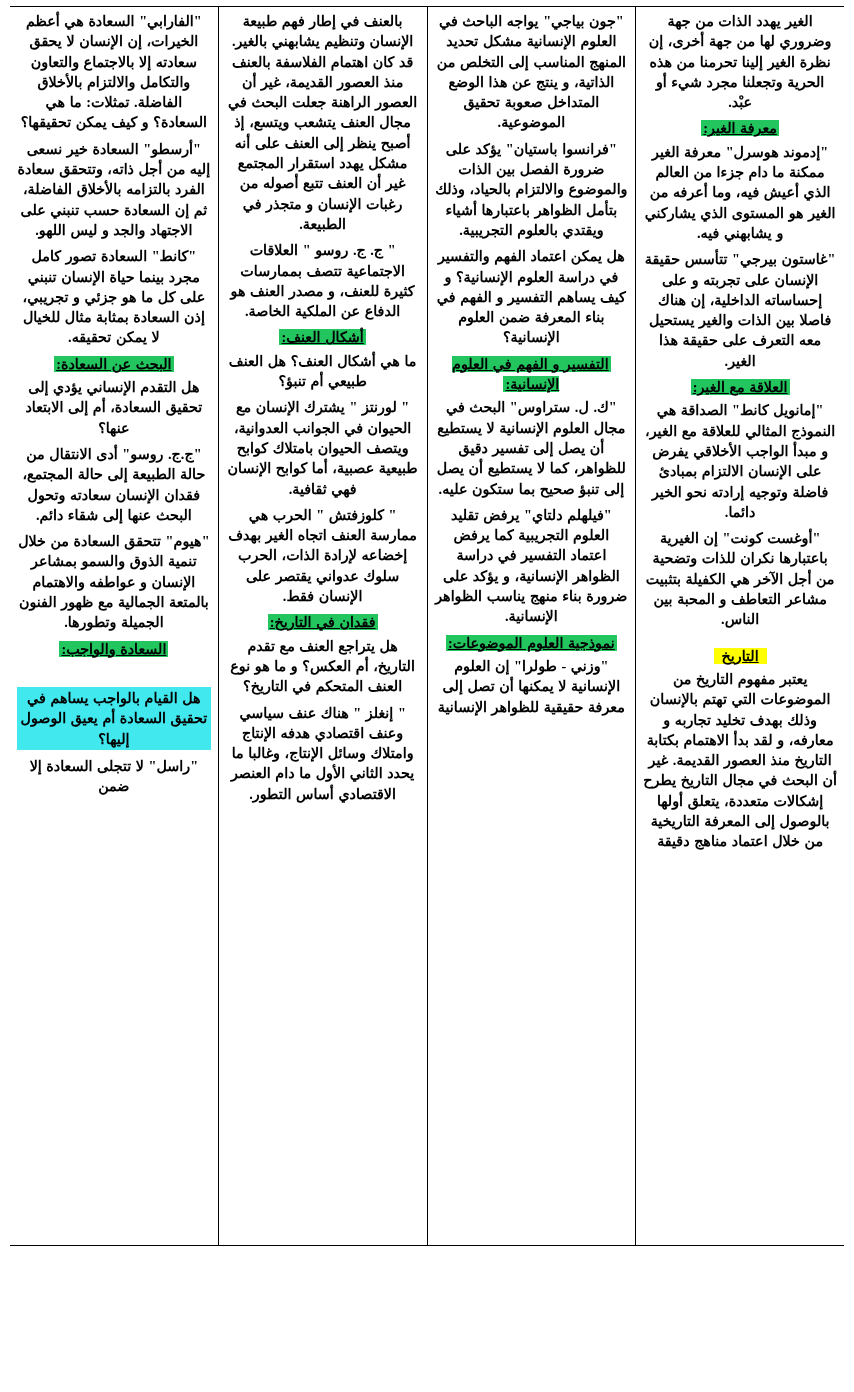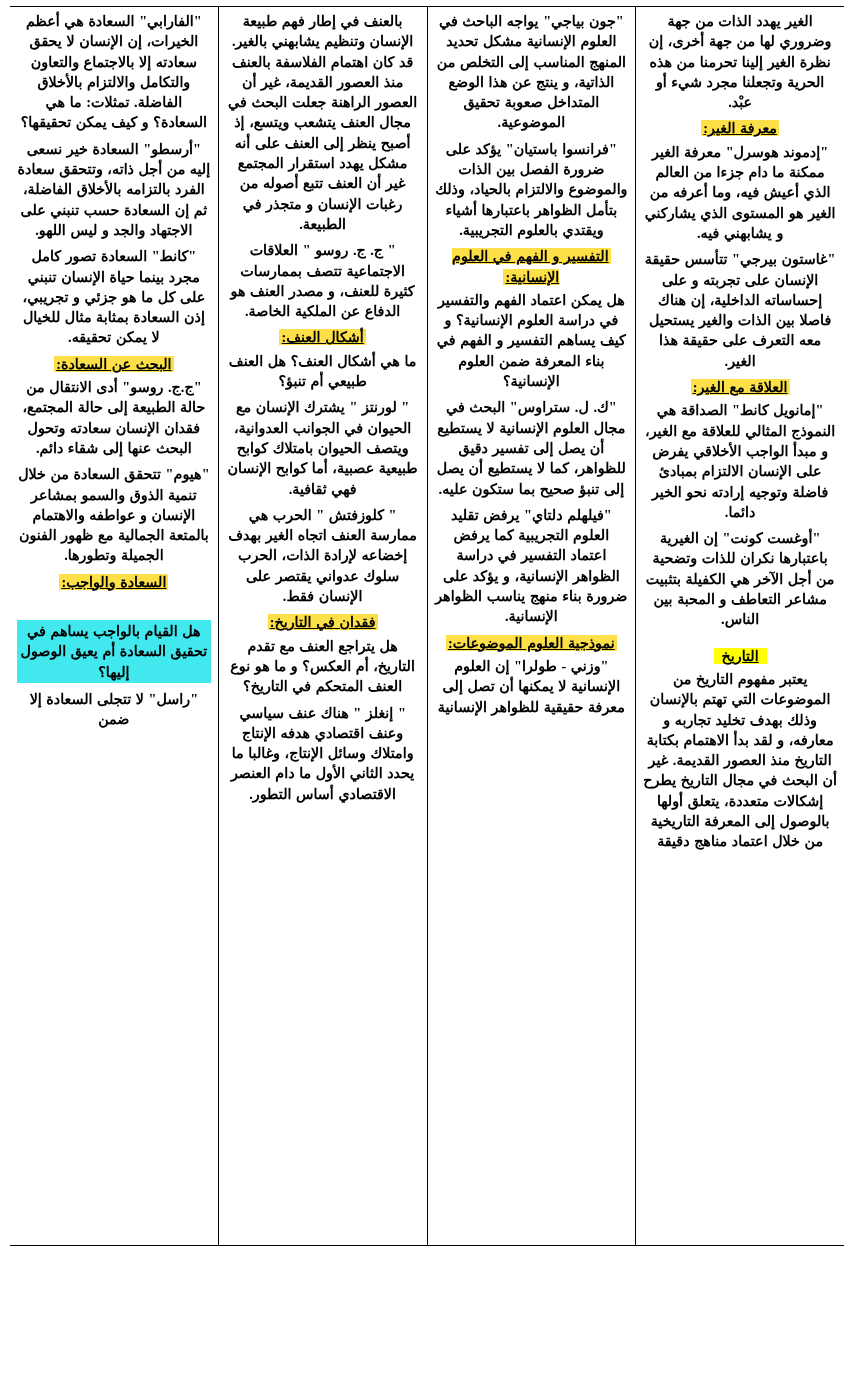--- a/index.html
+++ b/index.html
@@ -35,21 +35,21 @@
   p.par{
     margin:0 0 6px 0;
     font-size:14.3px;
     line-height:1.42;
     text-align:center;
     font-weight:bold;
     letter-spacing:0;
     word-spacing:1px;
   }
   p.par.tight{margin-bottom:3px;}
-  .hl-cy{background:#fde047;padding:0 2px;}
+  .hl-cy{background:#22c55e;padding:0 2px;}
   .hl-yw{background:#ffff00;padding:0 8px;}
   .u{text-decoration:underline;}
   .blk-cy{
     background:#41e9ef;
     display:block;
     padding:1px 2px;
     margin-top:28px;
   }
   .spacer{height:10px;}
 </style>
@@ -68,22 +68,22 @@
       <p class="par">"إمانويل كانط" الصداقة هي النموذج المثالي للعلاقة مع الغير، و مبدأ الواجب الأخلاقي يفرض على الإنسان الالتزام بمبادئ فاضلة وتوجيه إرادته نحو الخير دائما.</p>
       <p class="par">"أوغست كونت" إن الغيرية باعتبارها نكران للذات وتضحية من أجل الآخر هي الكفيلة بتثبيت مشاعر التعاطف و المحبة بين الناس.</p>
       <div class="spacer"></div>
       <p class="par tight"><span class="hl-yw u">التاريخ</span></p>
       <p class="par">يعتبر مفهوم التاريخ من الموضوعات التي تهتم بالإنسان وذلك بهدف تخليد تجاربه و معارفه، و لقد بدأ الاهتمام بكتابة التاريخ منذ العصور القديمة. غير أن البحث في مجال التاريخ يطرح إشكالات متعددة، يتعلق أولها بالوصول إلى المعرفة التاريخية من خلال اعتماد مناهج دقيقة</p>
     </div>
 
     <div class="col">
       <p class="par">"جون بياجي" يواجه الباحث في العلوم الإنسانية مشكل تحديد المنهج المناسب إلى التخلص من الذاتية، و ينتج عن هذا الوضع المتداخل صعوبة تحقيق الموضوعية.</p>
       <p class="par">"فرانسوا باستيان" يؤكد على ضرورة الفصل بين الذات والموضوع والالتزام بالحياد، وذلك بتأمل الظواهر باعتبارها أشياء ويقتدي بالعلوم التجريبية.</p>
+      <p class="par">هل يمكن اعتماد الفهم والتفسير في دراسة العلوم الإنسانية؟ و كيف يساهم التفسير و الفهم في بناء المعرفة ضمن العلوم الإنسانية؟</p>
       <p class="par tight"><span class="hl-cy u">التفسير و الفهم في العلوم الإنسانية:</span></p>
-      <p class="par">هل يمكن اعتماد الفهم والتفسير في دراسة العلوم الإنسانية؟ و كيف يساهم التفسير و الفهم في بناء المعرفة ضمن العلوم الإنسانية؟</p>
       <p class="par">"ك. ل. ستراوس" البحث في مجال العلوم الإنسانية لا يستطيع أن يصل إلى تفسير دقيق للظواهر، كما لا يستطيع أن يصل إلى تنبؤ صحيح بما ستكون عليه.</p>
       <p class="par">"فيلهلم دلتاي" يرفض تقليد العلوم التجريبية كما يرفض اعتماد التفسير في دراسة الظواهر الإنسانية، و يؤكد على ضرورة بناء منهج يناسب الظواهر الإنسانية.</p>
       <p class="par tight"><span class="hl-cy u">نموذجية العلوم الموضوعات:</span></p>
       <p class="par">"وزني - طولرا" إن العلوم الإنسانية لا يمكنها أن تصل إلى معرفة حقيقية للظواهر الإنسانية</p>
     </div>
 
     <div class="col">
       <p class="par">بالعنف في إطار فهم طبيعة الإنسان وتنظيم يشابهني بالغير. قد كان اهتمام الفلاسفة بالعنف منذ العصور القديمة، غير أن العصور الراهنة جعلت البحث في مجال العنف يتشعب ويتسع، إذ أصبح ينظر إلى العنف على أنه مشكل يهدد استقرار المجتمع غير أن العنف تتبع أصوله من رغبات الإنسان و متجذر في الطبيعة.</p>
       <p class="par">" ج. ج. روسو " العلاقات الاجتماعية تتصف بممارسات كثيرة للعنف، و مصدر العنف هو الدفاع عن الملكية الخاصة.</p>
       <p class="par tight"><span class="hl-cy u">أشكال العنف:</span></p>
@@ -93,20 +93,21 @@
       <p class="par tight"><span class="hl-cy u">فقدان في التاريخ:</span></p>
       <p class="par">هل يتراجع العنف مع تقدم التاريخ، أم العكس؟ و ما هو نوع العنف المتحكم في التاريخ؟</p>
       <p class="par">" إنغلز " هناك عنف سياسي وعنف اقتصادي هدفه الإنتاج وامتلاك وسائل الإنتاج، وغالبا ما يحدد الثاني الأول ما دام العنصر الاقتصادي أساس التطور.</p>
     </div>
 
     <div class="col">
       <p class="par">"الفارابي" السعادة هي أعظم الخيرات، إن الإنسان لا يحقق سعادته إلا بالاجتماع والتعاون والتكامل والالتزام بالأخلاق الفاضلة. تمثلات: ما هي السعادة؟ و كيف يمكن تحقيقها؟</p>
       <p class="par">"أرسطو" السعادة خير نسعى إليه من أجل ذاته، وتتحقق سعادة الفرد بالتزامه بالأخلاق الفاضلة، ثم إن السعادة حسب تنبني على الاجتهاد والجد و ليس اللهو.</p>
       <p class="par">"كانط" السعادة تصور كامل مجرد بينما حياة الإنسان تنبني على كل ما هو جزئي و تجريبي، إذن السعادة بمثابة مثال للخيال لا يمكن تحقيقه.</p>
       <p class="par tight"><span class="hl-cy u">البحث عن السعادة:</span></p>
+      <p class="par">هل التقدم الإنساني يؤدي إلى تحقيق السعادة، أم إلى الابتعاد عنها؟</p>
       <p class="par">"ج.ج. روسو" أدى الانتقال من حالة الطبيعة إلى حالة المجتمع، فقدان الإنسان سعادته وتحول البحث عنها إلى شقاء دائم.</p>
       <p class="par">"هيوم" تتحقق السعادة من خلال تنمية الذوق والسمو بمشاعر الإنسان و عواطفه والاهتمام بالمتعة الجمالية مع ظهور الفنون الجميلة وتطورها.</p>
       <p class="par tight"><span class="hl-cy u">السعادة والواجب:</span></p>
       <p class="par">
           <span class="blk-cy">هل القيام بالواجب يساهم في تحقيق السعادة أم يعيق الوصول إليها؟</span>
         </p>
       <p class="par">"راسل" لا تتجلى السعادة إلا ضمن</p>
     </div>
 
   </div>

